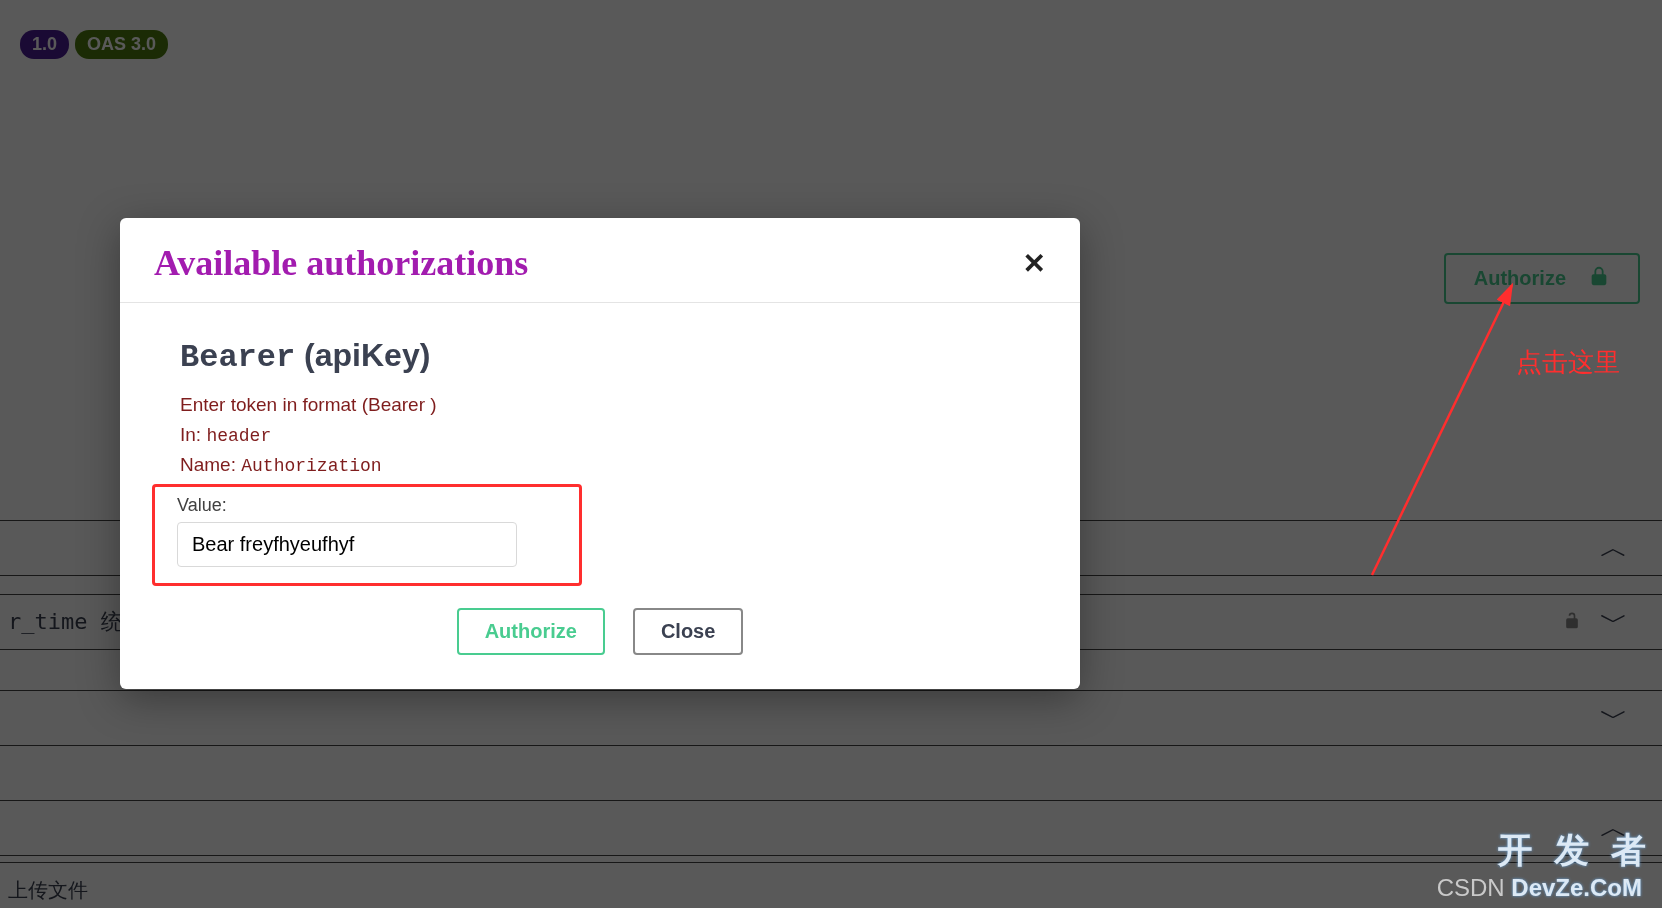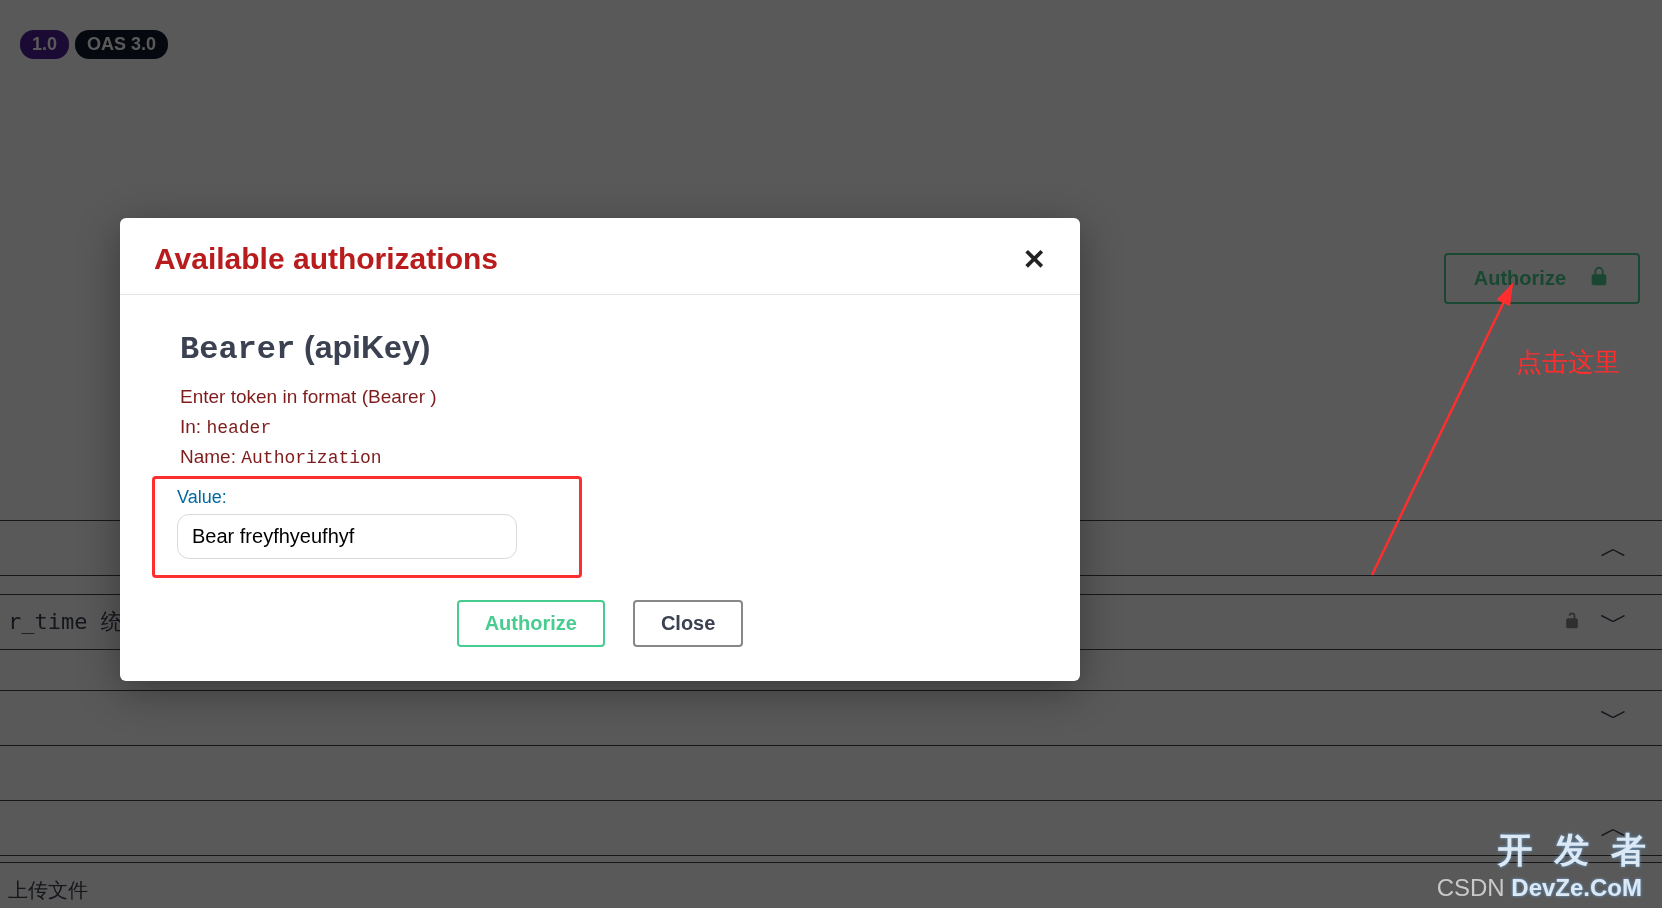--- a/index.html
+++ b/index.html
@@ -26,21 +26,21 @@
   z-index: 1;
 }
 .badge {
   padding: 4px 12px;
   border-radius: 14px;
   font-size: 18px;
   font-weight: 700;
   color: #fff;
 }
 .badge-dark { background: #4c1d95; }
-.badge-green { background: #0f172a; color:#fff;}
+.badge-green { background: #4d7c0f; color:#fff;}
 .authorize-btn {
   position: absolute;
   top: 253px;
   right: 22px;
   border: 2px solid #49cc90;
   background: transparent;
   color: #49cc90;
   padding: 10px 28px;
   font-size: 20px;
   font-weight: 700;
@@ -102,23 +102,24 @@
   z-index: 20;
 }
 .modal-header {
   display: flex;
   justify-content: space-between;
   align-items: center;
   padding: 24px 34px 18px;
   border-bottom: 1px solid #e4e4e4;
 }
 .modal-title {
-  font-size: 30px;
-  font-weight: 700;
-  color: #b91c1c;
+  font-size: 36px;
+  font-weight: 700;
+  color: #a21caf;
+  font-family: Liberation Serif, serif;
 }
 .modal-close {
   font-size: 28px;
   font-weight: 700;
   color: #222;
   cursor: pointer;
   background:none;border:none;
 }
 .modal-body {
   padding: 34px 48px 10px 60px;
@@ -137,27 +138,27 @@
 }
 .desc-line .mono { font-family: "Courier New", monospace; font-size:18px;}
 .value-box {
   border: 3px solid #ff2e2e;
   border-radius: 4px;
   padding: 8px 22px 16px 22px;
   margin-top: 6px;
   width: 430px;
   margin-left: -28px;
 }
-.value-label { font-size:18px; color:#0369a1; margin-bottom:6px;}
+.value-label { font-size:18px; color:#404040; margin-bottom:6px;}
 .value-input {
   width: 340px;
   padding: 10px 14px;
   font-size: 20px;
   border: 1px solid #d9d9d9;
-  border-radius: 12px;
+  border-radius: 4px;
   outline:none;
 }
 .modal-footer {
   display:flex;
   justify-content:center;
   gap: 28px;
   padding: 12px 0 34px;
 }
 .btn {
   padding: 10px 26px;

